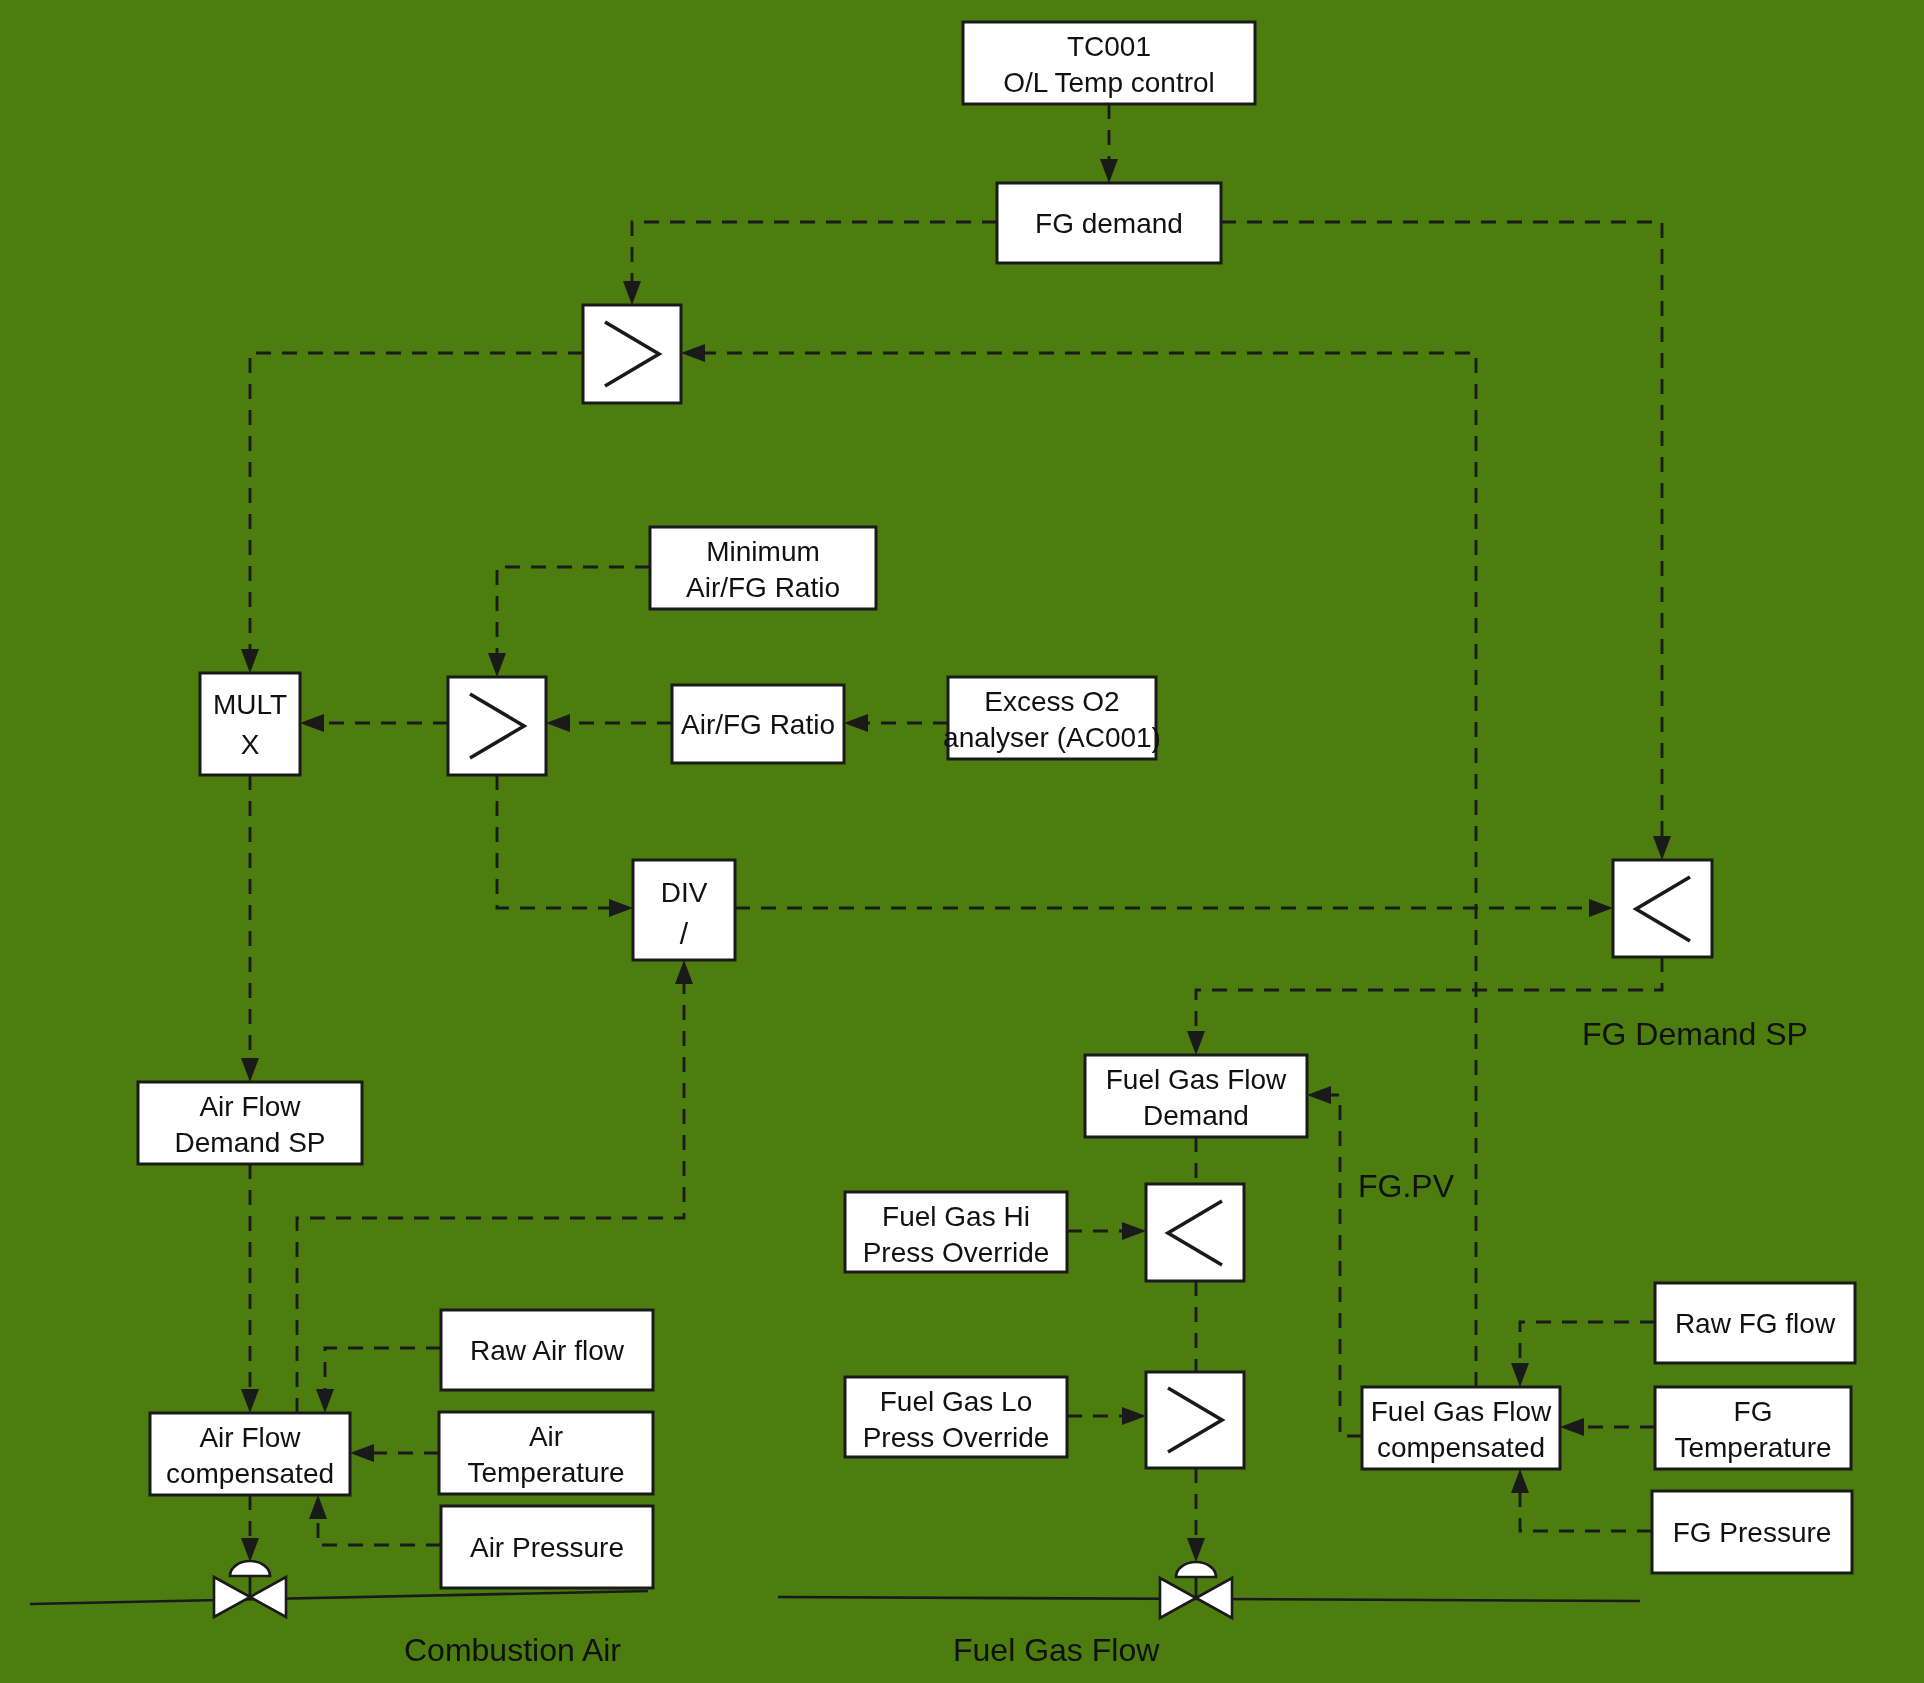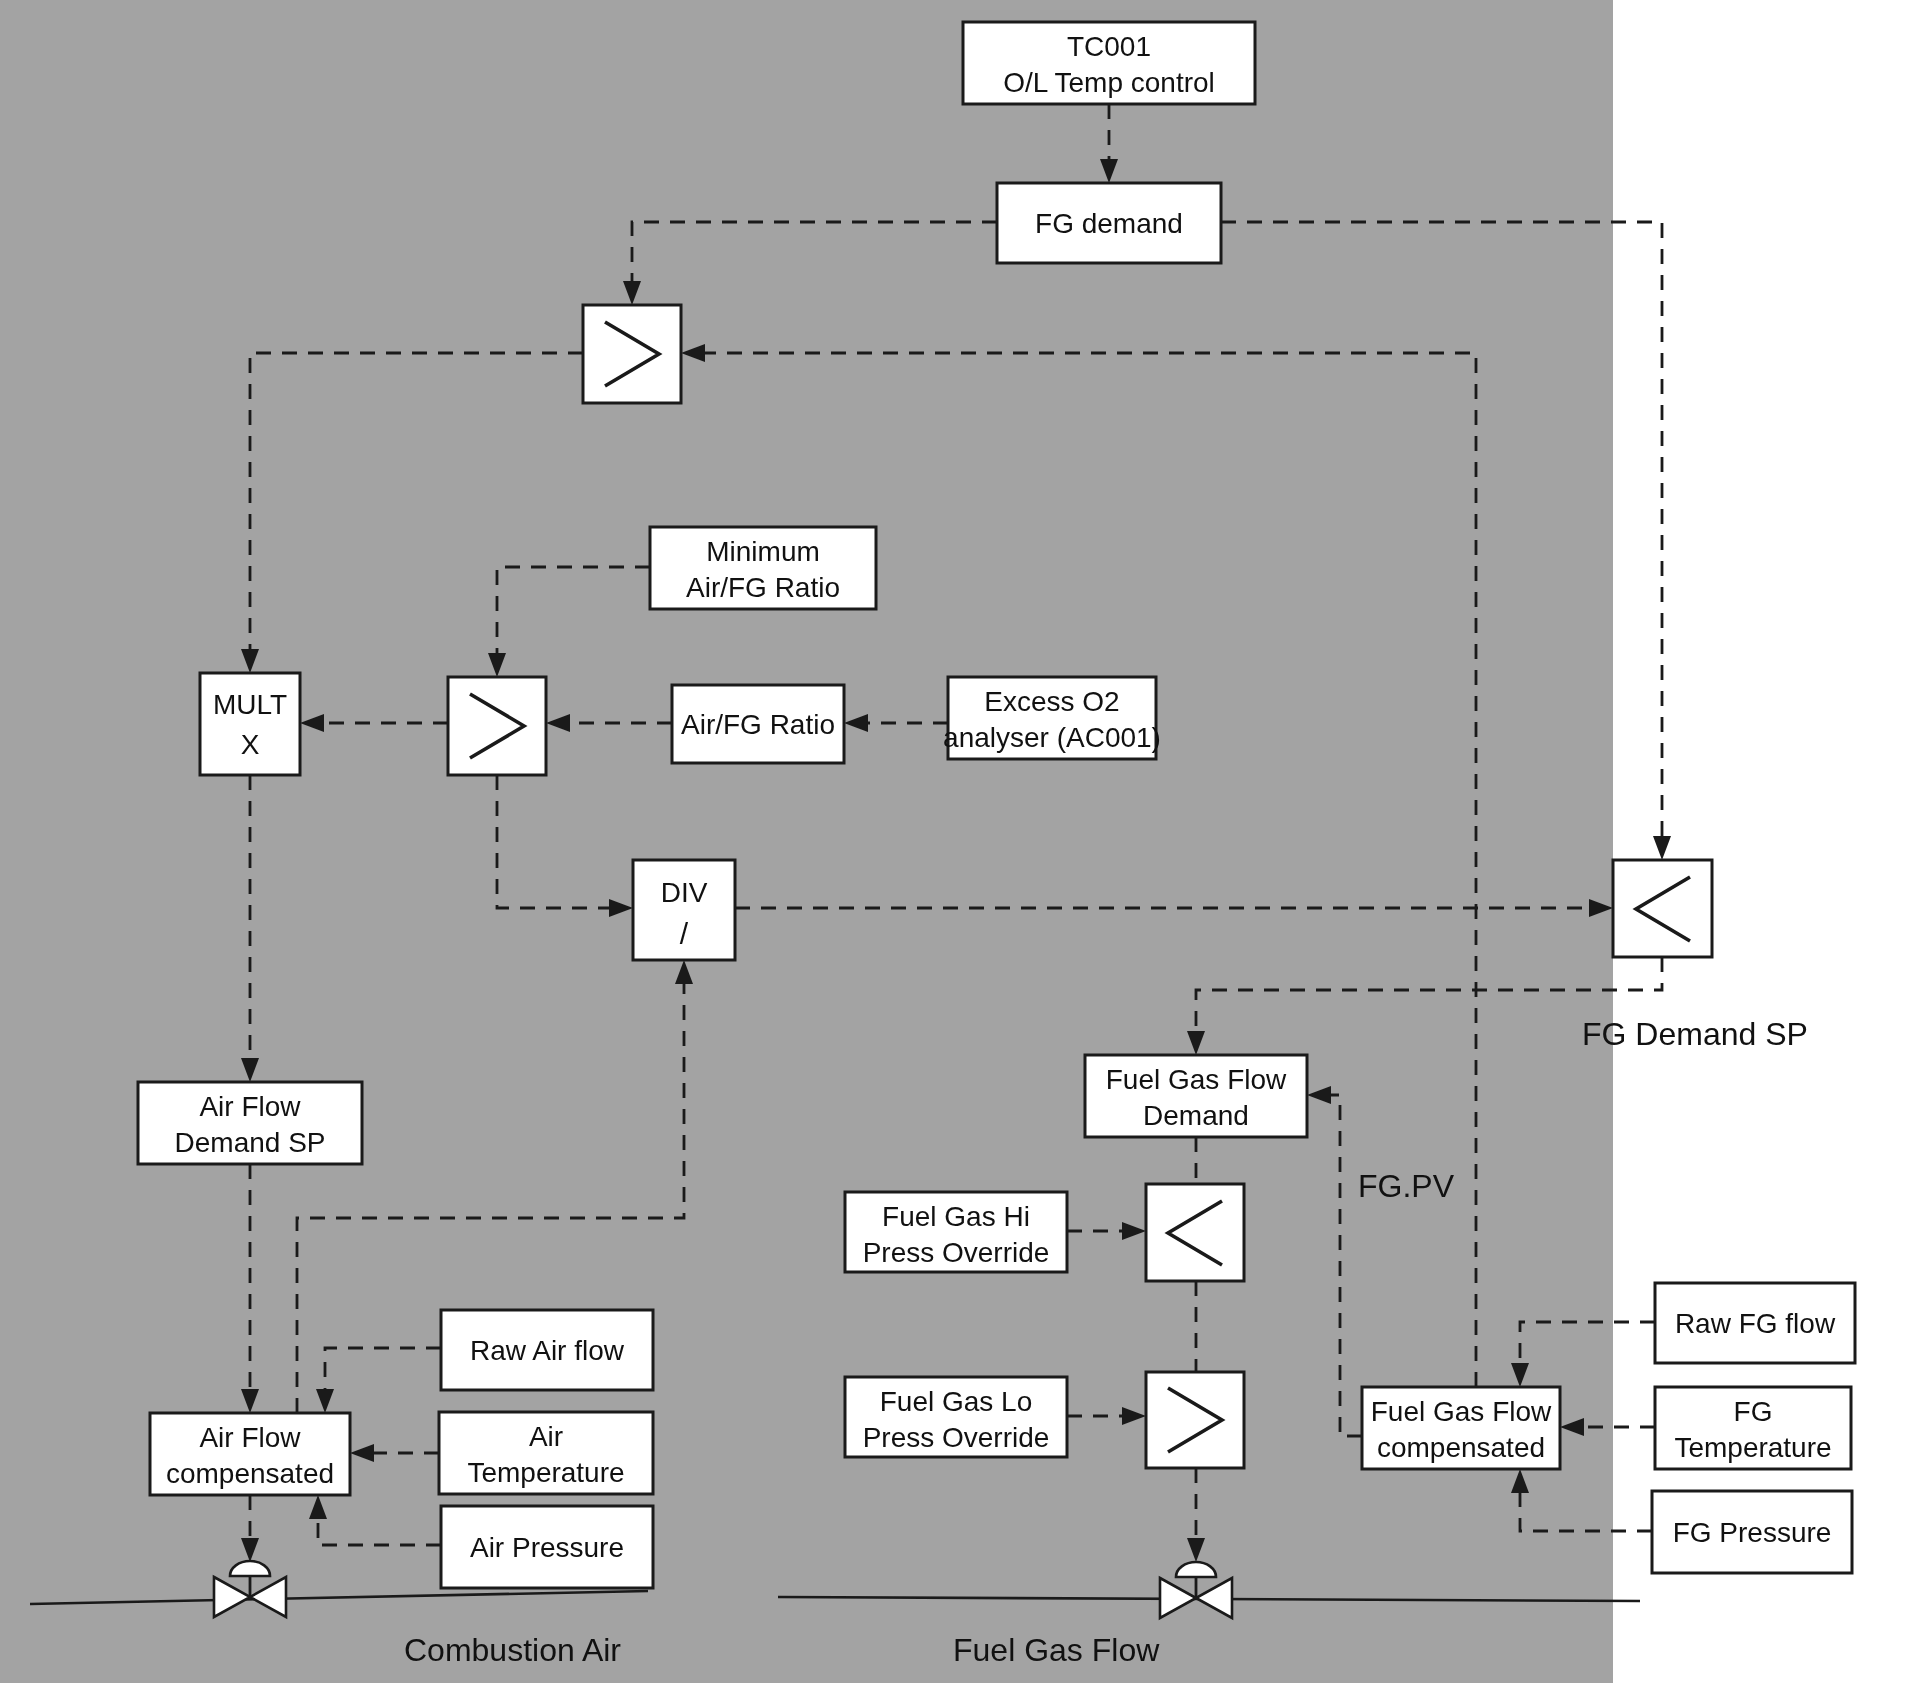--- a/index.html
+++ b/index.html
@@ -1,16 +1,16 @@
 <!DOCTYPE html>
 <html><head>
 <meta charset="utf-8">
 <style>
   html,body{margin:0;padding:0;background:#ffffff;}
-  .stage{width:1613px;height:1683px;position:relative;background:#a3a3a3;}
+  .stage{width:1924px;height:1683px;position:relative;background:#4d7c0f;}
   svg{display:block;}
   .box{fill:#ffffff;stroke:#1a1a1a;stroke-width:3;}
   .t{font-family:"Liberation Sans",sans-serif;font-size:28px;fill:#111111;text-anchor:middle;}
   .tb{font-family:"Liberation Sans",sans-serif;font-size:30px;fill:#111111;text-anchor:middle;}
   .lbl{font-family:"Liberation Sans",sans-serif;font-size:32px;fill:#111111;}
   .dash{fill:none;stroke:#1a1a1a;stroke-width:2.8;stroke-dasharray:15 11;}
   .solid{fill:none;stroke:#1a1a1a;stroke-width:2.8;}
   .arrow{fill:#1a1a1a;stroke:none;}
   .chev{fill:none;stroke:#1a1a1a;stroke-width:3.6;}
   .pipe{fill:none;stroke:#1a1a1a;stroke-width:2.6;}

